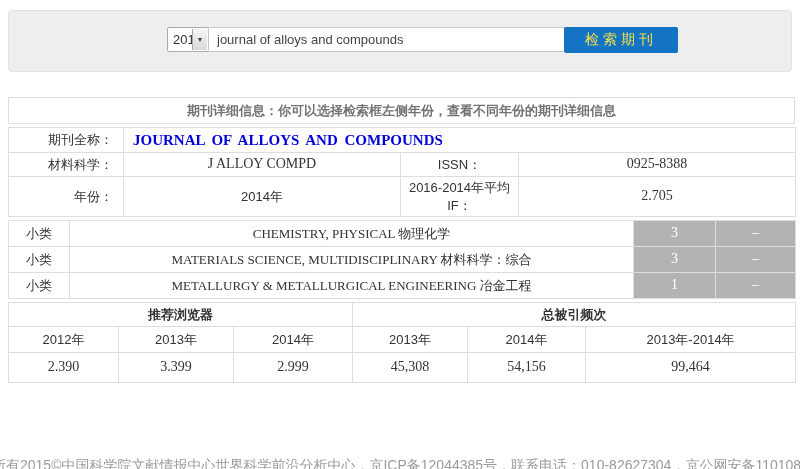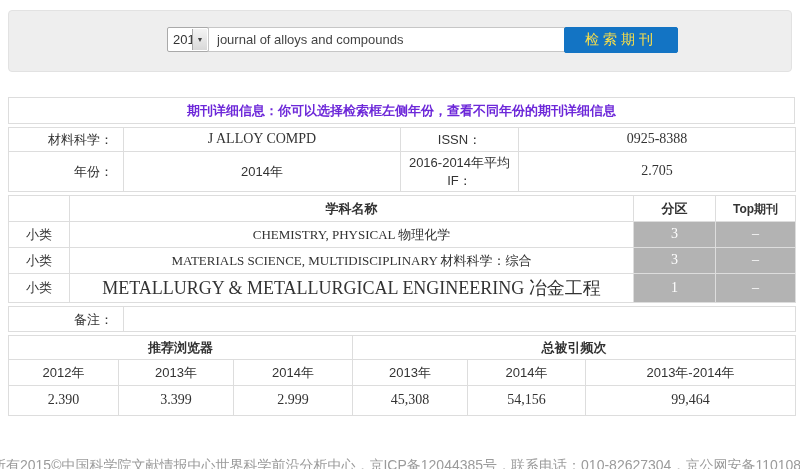--- a/index.html
+++ b/index.html
@@ -30,21 +30,21 @@
     margin-bottom:3px; font-size:13px; }
   table.tbl td { border:1px solid #ddd; background:#fff; overflow:hidden;
     vertical-align:middle; text-align:center; line-height:1.35; padding:2px 4px; }
   .serif { font-family:"Liberation Serif","DejaVu Serif",serif; font-size:14px; }
   .lbl { text-align:right !important; padding-right:10px !important; color:#333; }
   td.fullname { text-align:left !important; padding-left:9px !important;
     color:#0000dd; font-weight:bold; font-size:15px; word-spacing:3px;
     font-family:"Liberation Serif","DejaVu Serif",serif; }
   td.gray { background:#b3b3b3 !important; color:#fff;
     font-family:"Liberation Serif","DejaVu Serif",serif; font-size:14px; }
-  .s1 td { height:26px; font-weight:bold; color:#6d28d9; }
+  .s1 td { height:26px; font-weight:bold; color:#737373; }
   .s2 .r1 td { height:24px; } .s2 .r2 td { height:24px; } .s2 .r3 td { height:40px; }
   .s3 td { height:26px; }
   .s3 .hdr td { font-weight:bold; }
   .s3 .hdr .top-h { font-size:12px; }
   .s4 td { height:25px; }
   .s5 .hr td { height:24px; font-weight:bold; }
   .s5 .yr td { height:26px; }
   .s5 .vr td { height:30px; }
 
   
@@ -76,20 +76,24 @@
       </table>
 
     <table class="tbl s2">
       <colgroup>
           <col style="width:115px">
           <col style="width:277px">
           <col style="width:118px">
           <col style="width:277px">
         </colgroup>
       <tbody>
+          <tr class="r1">
+        <td class="lbl">期刊全称：</td>
+        <td class="fullname" colspan="3">JOURNAL OF ALLOYS AND COMPOUNDS</td>
+      </tr>
       <tr class="r2">
         <td class="lbl">材料科学：</td>
         <td class="serif">J ALLOY COMPD</td>
         <td>ISSN：</td>
         <td class="serif">0925-8388</td>
       </tr>
       <tr class="r3">
         <td class="lbl">年份：</td>
         <td>2014年</td>
         <td>2016-2014年平均IF：</td>
@@ -99,59 +103,41 @@
       </table>
 
     <table class="tbl s3">
       <colgroup>
           <col style="width:61px">
           <col style="width:564px">
           <col style="width:82px">
           <col style="width:80px">
         </colgroup>
       <tbody>
-          <tr class="hdr">
-        <td></td>
-        <td>学科名称</td>
-        <td>分区</td>
-        <td class="top-h">Top期刊</td>
-      </tr>
       <tr>
         <td>小类</td>
         <td class="serif" style="font-size:13px">CHEMISTRY, PHYSICAL 物理化学</td>
         <td class="gray">3</td>
         <td class="gray">–</td>
       </tr>
       <tr>
         <td>小类</td>
         <td class="serif" style="font-size:13px">MATERIALS SCIENCE, MULTIDISCIPLINARY 材料科学：综合</td>
         <td class="gray">3</td>
         <td class="gray">–</td>
       </tr>
       <tr>
         <td>小类</td>
-        <td class="serif" style="font-size:18px">METALLURGY &amp; METALLURGICAL ENGINEERING 冶金工程</td>
+        <td class="serif" style="font-size:13px">METALLURGY &amp; METALLURGICAL ENGINEERING 冶金工程</td>
         <td class="gray">1</td>
         <td class="gray">–</td>
       </tr>
     </tbody>
       </table>
 
-    <table class="tbl s4">
-      <colgroup>
-          <col style="width:115px">
-          <col style="width:672px">
-        </colgroup>
-      <tbody>
-          <tr>
-        <td class="lbl">备注：</td>
-        <td></td>
-      </tr>
-    </tbody>
-      </table>
 
     <table class="tbl s5">
       <colgroup>
           <col style="width:110px">
           <col style="width:115px">
           <col style="width:119px">
           <col style="width:115px">
           <col style="width:118px">
           <col style="width:210px">
         </colgroup>

